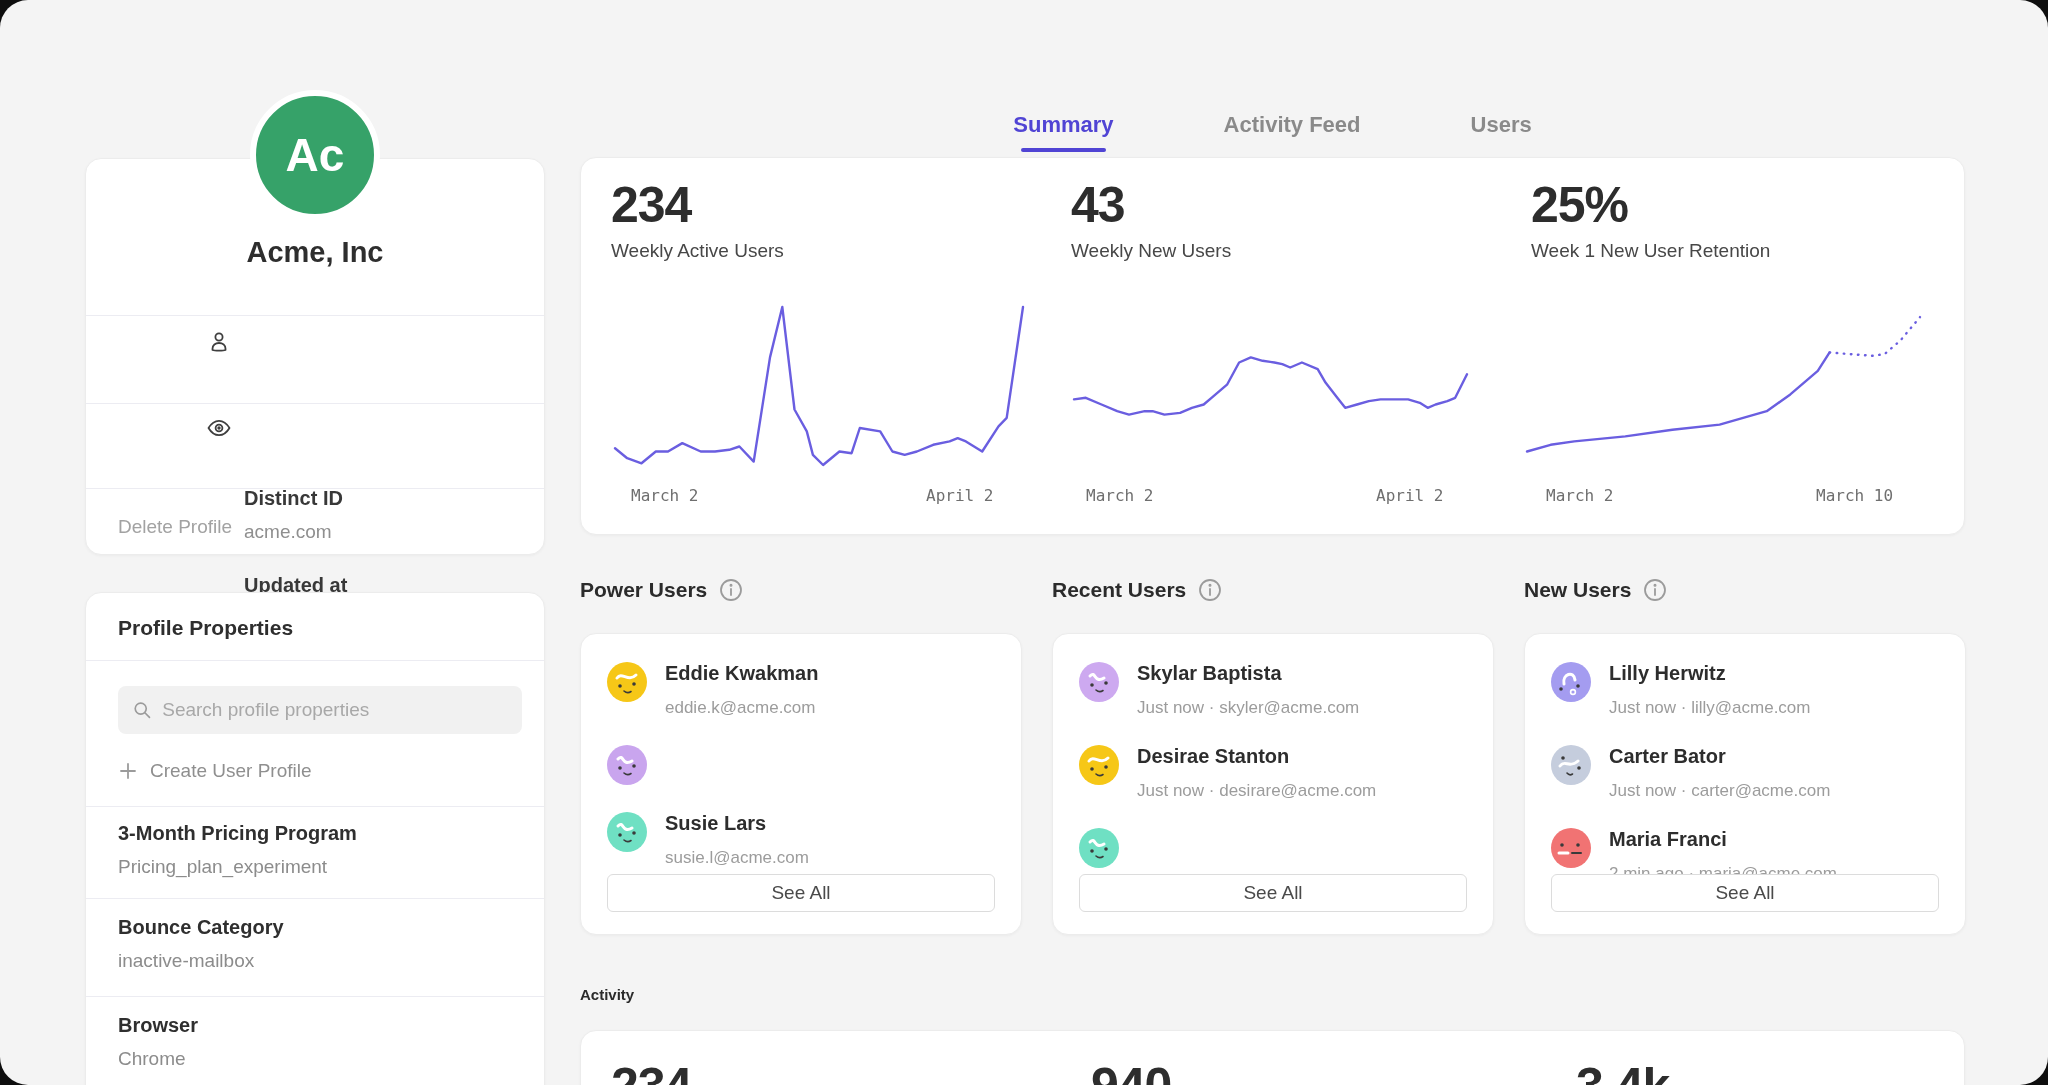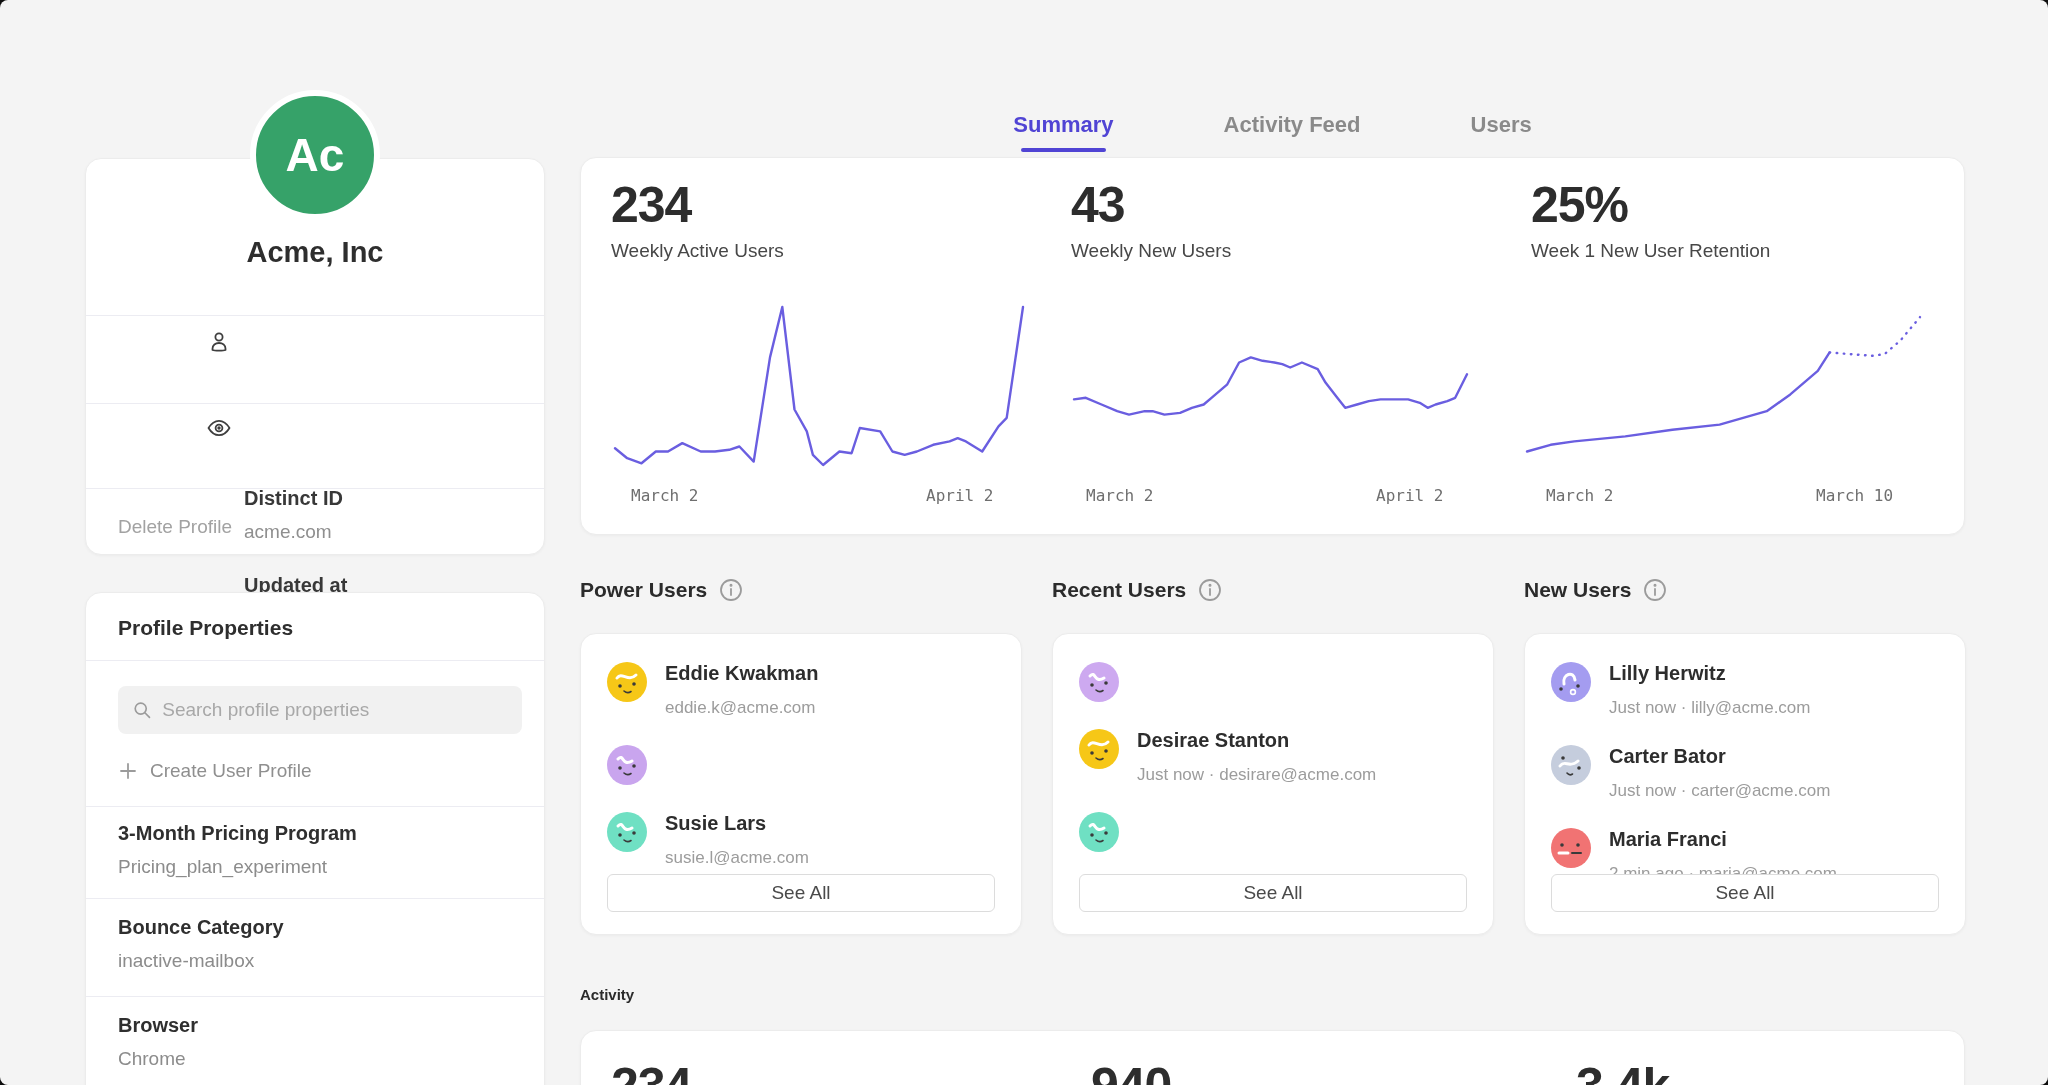--- a/index.html
+++ b/index.html
@@ -1,18 +1,18 @@
 <!DOCTYPE html>
 <html><head>
 <meta charset="utf-8">
 <style>
   * { margin:0; padding:0; box-sizing:border-box; }
   html,body { width:2048px; height:1085px; }
   body { background:#0e0e0e; font-family:"Liberation Sans", sans-serif; position:relative; }
-  .window { position:absolute; inset:0; background:#f4f4f4; border-radius:8px; overflow:hidden; }
+  .window { position:absolute; inset:0; background:#f4f4f4; border-radius:28px; overflow:hidden; }
 
   .card { position:absolute; background:#fff; border:1px solid #ececec; border-radius:16px;
           box-shadow:0 1px 3px rgba(0,0,0,.04); }
 
   
   .profile-card { left:85px; top:158px; width:460px; height:397px; }
   .avatar-big { position:absolute; left:250px; top:90px; width:130px; height:130px; border-radius:50%;
                 border:6px solid #fff; display:flex; align-items:center; justify-content:center;
                 color:#fff; font-size:46px; font-weight:bold; z-index:5; }
   .company-name { position:absolute; left:85px; top:236px; width:460px; text-align:center;
@@ -244,20 +244,24 @@
   <div class="card user-card" style="left:1052px;">
     <div class="user-item">
       <div class="avatar-sm" style="background: rgb(205, 169, 240);">
         <svg width="40" height="40" viewBox="0 0 40 40">
             <path d="M11 14 C17 8, 15 22, 25 16" stroke="#fff" stroke-width="3" fill="none" stroke-linecap="round"></path>
             <circle cx="13" cy="23" r="1.8" fill="#3a3a3a"></circle>
             <circle cx="27" cy="21" r="1.8" fill="#3a3a3a"></circle>
             <path d="M17 28 q3.5 3 7 .5" stroke="#3a3a3a" stroke-width="1.6" fill="none" stroke-linecap="round"></path>
           </svg>
       </div>
+      <div>
+          <div class="user-name">Skylar Baptista</div>
+           <div class="user-sub">Just now · skyler@acme.com</div>
+        </div>
     </div>
     <div class="user-item">
       <div class="avatar-sm" style="background: rgb(246, 199, 23);">
         <svg width="40" height="40" viewBox="0 0 40 40">
             <path d="M10 16 C15 9, 21 21, 29 13" stroke="#fff" stroke-width="3" fill="none" stroke-linecap="round"></path>
             <circle cx="13" cy="24" r="1.8" fill="#3a3a3a"></circle>
             <circle cx="27" cy="22" r="1.8" fill="#3a3a3a"></circle>
             <path d="M17 29 q3.5 3 7 .5" stroke="#3a3a3a" stroke-width="1.6" fill="none" stroke-linecap="round"></path>
           </svg>
       </div>

